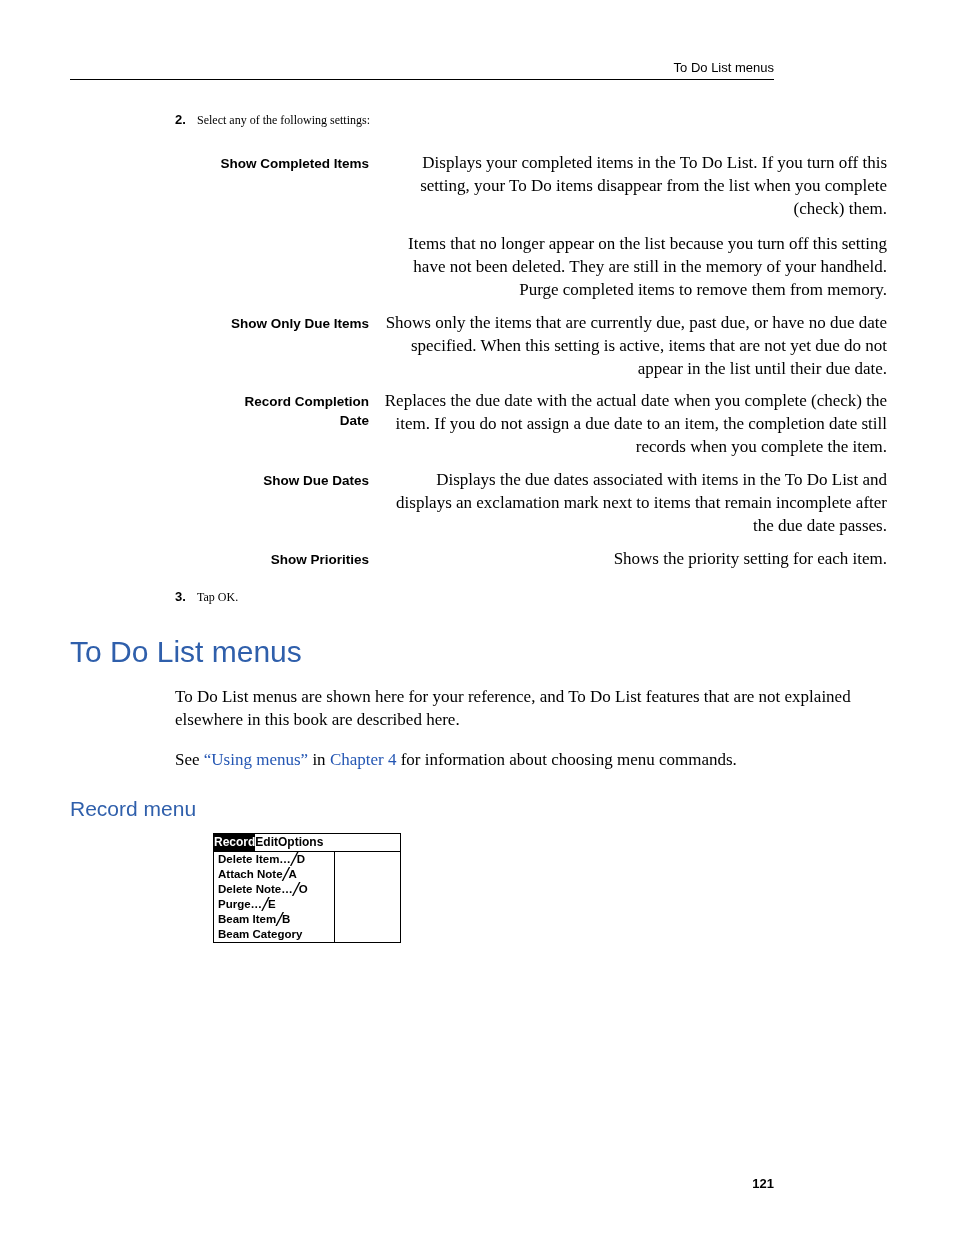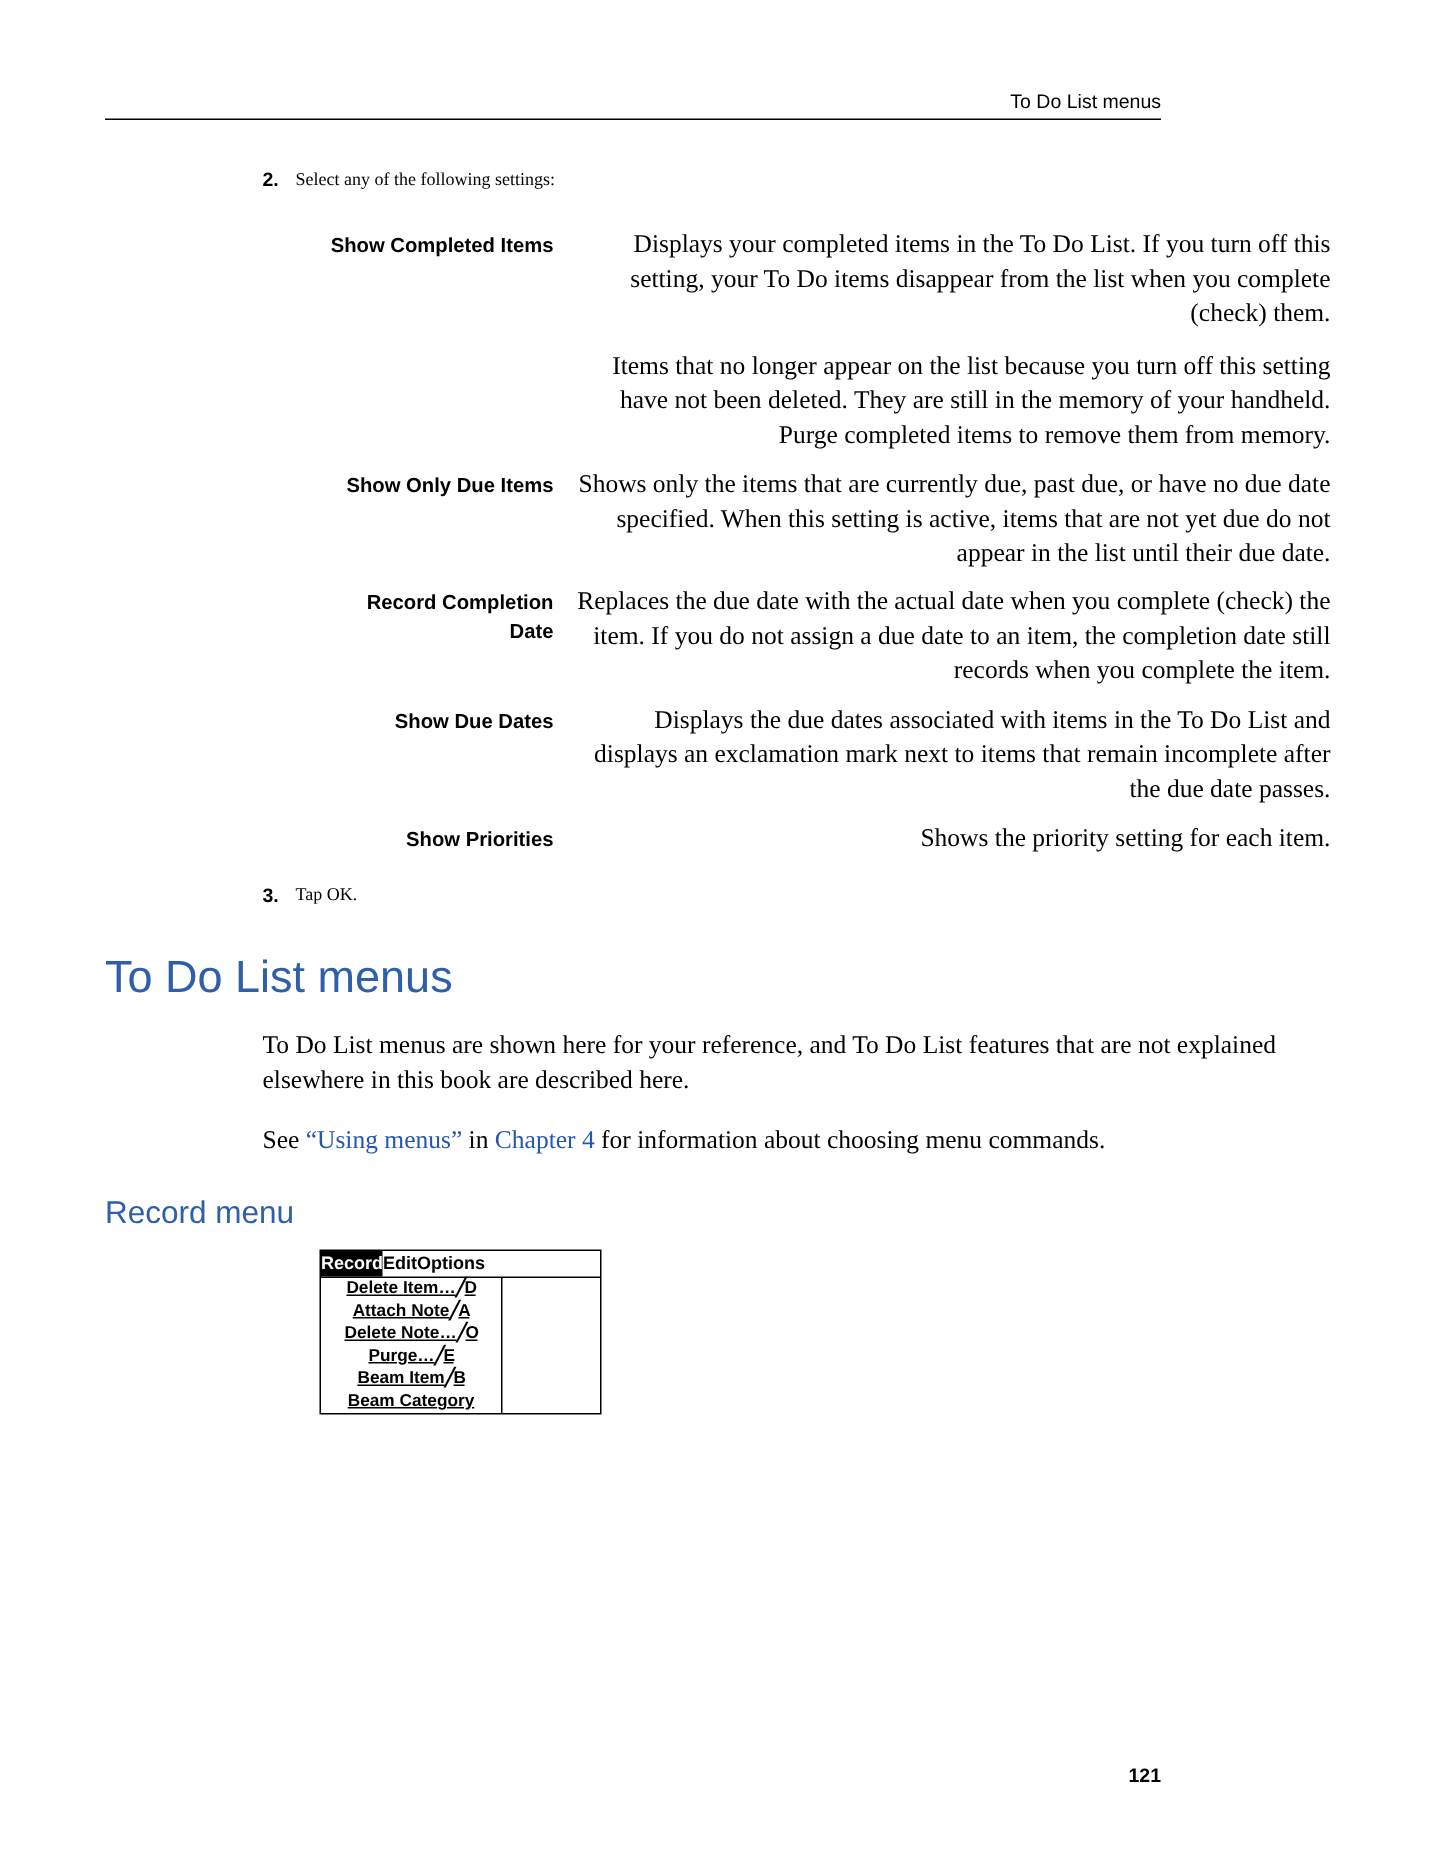--- a/index.html
+++ b/index.html
@@ -122,28 +122,27 @@
   .menu-bar .mi.active {
     background: #000;
     color: #fff;
   }
   .dropdown {
     width: 120px;
     border-right: 1.5px solid #000;
   }
   .dropdown .ditem {
     display: flex;
-    justify-content: center;
+    justify-content: flex-start;
     align-items: center;
     padding: 0 4px;
     font-weight: bold;
     font-size: 11.5px;
     height: 15px;
     line-height: 15px;
-    text-decoration: underline;
   }
   .dropdown .shortcut {
     font-weight: bold;
     letter-spacing: -1px;
   }
   .stroke {
     display: inline-block;
     font-weight: bold;
   }
 

